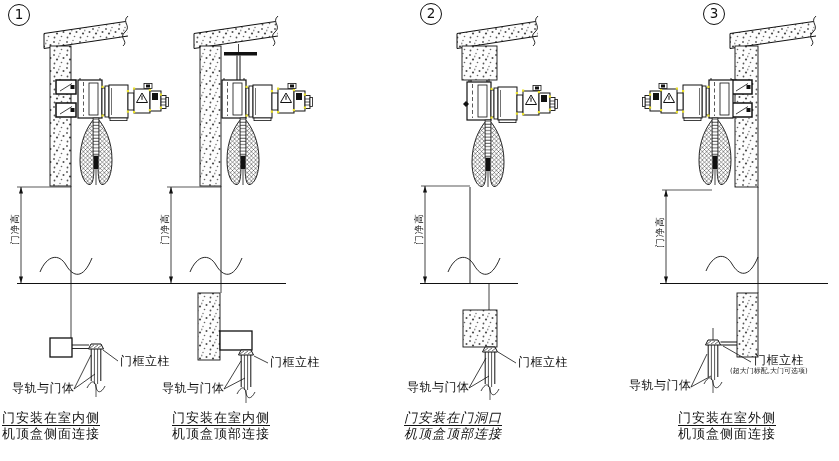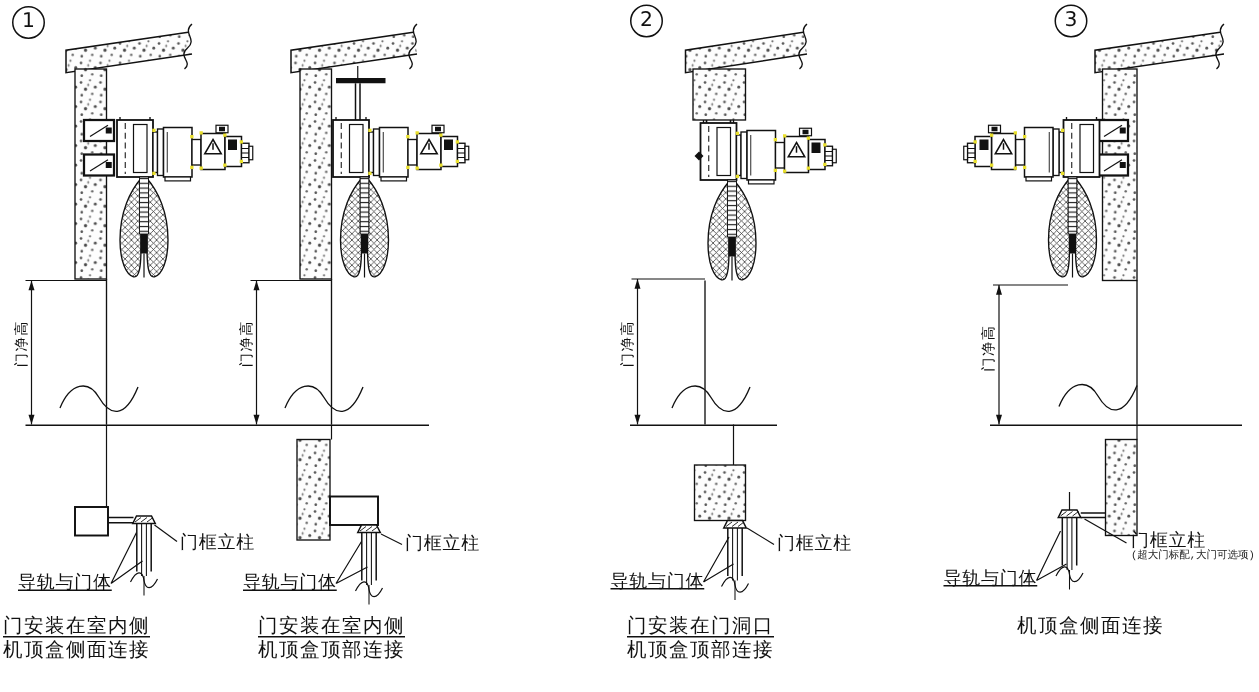--- a/index.html
+++ b/index.html
@@ -11,21 +11,21 @@
   .num{
     position:absolute;width:22px;height:22px;border:1.4px solid #111;border-radius:50%;
     display:flex;align-items:center;justify-content:center;font-size:13.5px;line-height:1;
     background:#fff;box-sizing:border-box;
   }
   .dim{
     position:absolute;width:40px;height:12px;font-size:9.5px;letter-spacing:1px;
     text-align:center;line-height:12px;transform:rotate(-90deg);white-space:nowrap;
   }
   .lbl{position:absolute;font-size:12px;letter-spacing:0.5px;white-space:nowrap;line-height:11px;}
-  .lbl.r{text-align:right;width:60px;text-decoration:underline;}
+  .lbl.r{text-align:right;width:60px;}
   .note{position:absolute;font-size:7px;letter-spacing:0;white-space:nowrap;line-height:8px;color:#222;}
   .cap{position:absolute;width:110px;text-align:left;font-size:13px;line-height:16px;letter-spacing:1px;}
   .cap .l1{text-decoration:underline;text-underline-offset:3px;}
 </style>
 </head>
 <body>
 
 <div class="canvas">
 
   <svg width="839" height="461" viewBox="0 0 839 461">
@@ -236,36 +236,37 @@
 
   <div class="dim" style="left:-5px;top:223px;">门净高</div>
   <div class="dim" style="left:145px;top:223px;">门净高</div>
   <div class="dim" style="left:399px;top:223px;">门净高</div>
   <div class="dim" style="left:640px;top:226px;">门净高</div>
 
   <div class="lbl" style="left:120px;top:356px;">门框立柱</div>
   <div class="lbl" style="left:270px;top:357px;">门框立柱</div>
   <div class="lbl" style="left:518px;top:357px;">门框立柱</div>
   <div class="lbl" style="left:754px;top:355px;">门框立柱</div>
-  <div class="note" style="left:754px;top:367px;font-family:Liberation Mono, monospace;">(超大门标配,大门可选项)</div>
+  <div class="note" style="left:730px;top:367px;">(超大门标配,大门可选项)</div>
 
   <div class="lbl r" style="left:12px;top:383px;">导轨与门体</div>
   <div class="lbl r" style="left:162px;top:383px;">导轨与门体</div>
   <div class="lbl r" style="left:407px;top:382px;">导轨与门体</div>
   <div class="lbl r" style="left:629px;top:380px;">导轨与门体</div>
 
   <div class="cap" style="left:2px;top:410px;">
     <div class="l1">门安装在室内侧</div>
     <div class="l2">机顶盒侧面连接</div>
   </div>
   <div class="cap" style="left:172px;top:410px;">
     <div class="l1">门安装在室内侧</div>
     <div class="l2">机顶盒顶部连接</div>
   </div>
-  <div class="cap" style="left:418px;top:410px;">
+  <div class="cap" style="left:404px;top:410px;font-style:italic;">
     <div class="l1">门安装在门洞口</div>
     <div class="l2">机顶盒顶部连接</div>
   </div>
   <div class="cap" style="left:678px;top:410px;">
+    <div class="l1">门安装在室外侧</div>
     <div class="l2">机顶盒侧面连接</div>
   </div>
 
 </div>
 
 </body></html>

